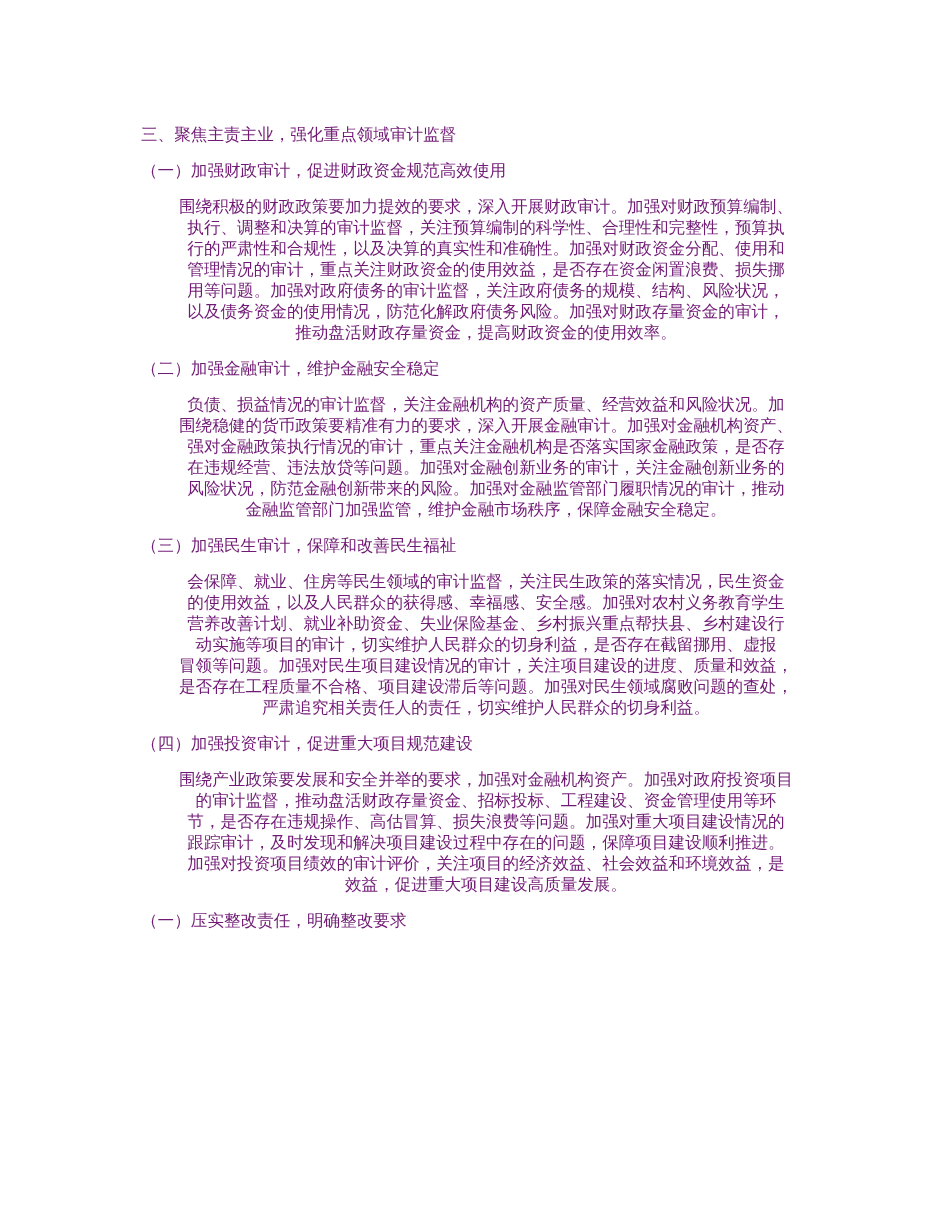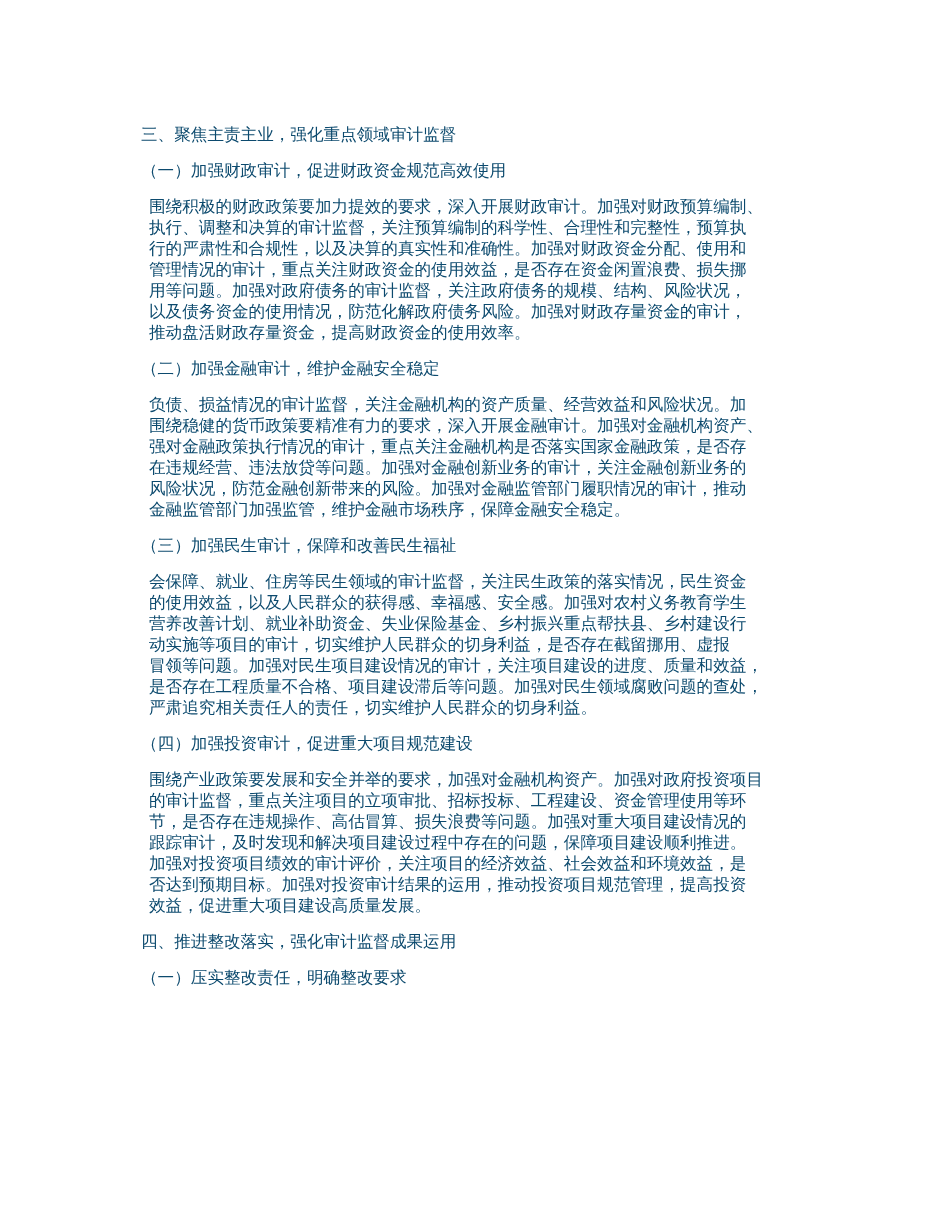--- a/index.html
+++ b/index.html
@@ -1,23 +1,23 @@
 <!DOCTYPE html>
 <html><head>
 <meta charset="utf-8">
 <style>
   html, body { margin: 0; padding: 0; background: #ffffff; }
   body { width: 950px; height: 1230px; position: relative; overflow: hidden; }
   .page {
     position: absolute; left: 141px; top: 124px; width: 690px;
     font-family: "DejaVu Sans", "Liberation Sans", sans-serif;
-    font-size: 16.6px; line-height: 21px; color: #0c4a6e;
+    font-size: 16.6px; line-height: 21px; color: #701a75;
   }
   .heading { margin: 0 0 15px 0; }
-  .para { margin: 0 0 15px 8px; text-align: left; word-break: break-all; }
+  .para { margin: 0 0 15px 0; text-align: center; word-break: break-all; }
   .para span { display: block; white-space: nowrap; }
 </style>
 </head>
 <body>
 
 <div class="page">
   <p class="heading">三、聚焦主责主业，强化重点领域审计监督</p>
   <p class="heading">（一）加强财政审计，促进财政资金规范高效使用</p>
   <div class="para">
     <span>围绕积极的财政政策要加力提效的要求，深入开展财政审计。加强对财政预算编制、</span>
@@ -43,22 +43,20 @@
     <span>的使用效益，以及人民群众的获得感、幸福感、安全感。加强对农村义务教育学生</span>
     <span>营养改善计划、就业补助资金、失业保险基金、乡村振兴重点帮扶县、乡村建设行</span>
     <span>动实施等项目的审计，切实维护人民群众的切身利益，是否存在截留挪用、虚报</span>
     <span>冒领等问题。加强对民生项目建设情况的审计，关注项目建设的进度、质量和效益，</span>
     <span>是否存在工程质量不合格、项目建设滞后等问题。加强对民生领域腐败问题的查处，</span>
     <span>严肃追究相关责任人的责任，切实维护人民群众的切身利益。</span>
   </div>
   <p class="heading">（四）加强投资审计，促进重大项目规范建设</p>
   <div class="para">
     <span>围绕产业政策要发展和安全并举的要求，加强对金融机构资产。加强对政府投资项目</span>
-    <span>的审计监督，重点关注项目的立项审批、招标投标、工程建设、资金管理使用等环</span>
+    <span>的审计监督，推动盘活财政存量资金、招标投标、工程建设、资金管理使用等环</span>
     <span>节，是否存在违规操作、高估冒算、损失浪费等问题。加强对重大项目建设情况的</span>
     <span>跟踪审计，及时发现和解决项目建设过程中存在的问题，保障项目建设顺利推进。</span>
     <span>加强对投资项目绩效的审计评价，关注项目的经济效益、社会效益和环境效益，是</span>
-    <span>否达到预期目标。加强对投资审计结果的运用，推动投资项目规范管理，提高投资</span>
     <span>效益，促进重大项目建设高质量发展。</span>
   </div>
-  <p class="heading">四、推进整改落实，强化审计监督成果运用</p>
   <p class="heading">（一）压实整改责任，明确整改要求</p>
 </div>
 
 </body></html>

